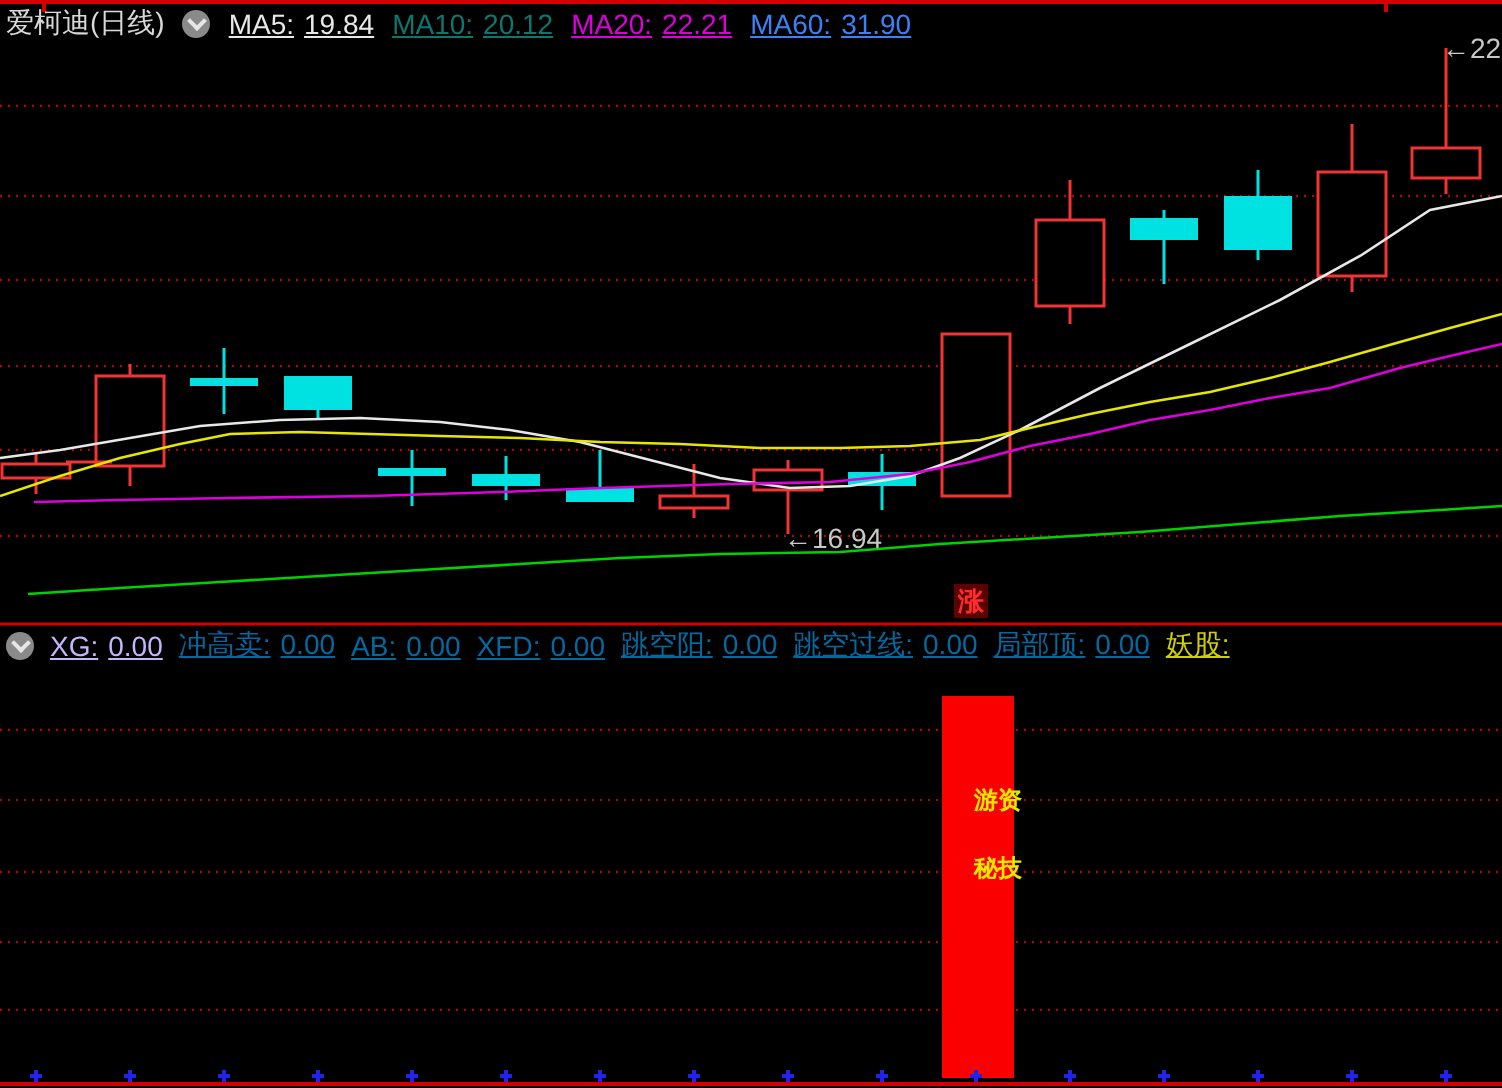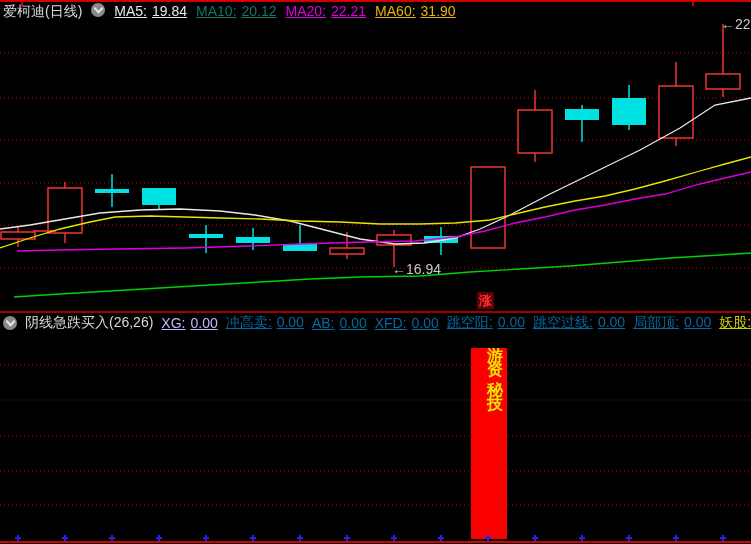--- a/index.html
+++ b/index.html
@@ -1,38 +1,38 @@
 <!DOCTYPE html>
 <html><head>
 <meta charset="utf-8">
 <style>
   html,body{margin:0;padding:0;background:#000;}
   #app{position:relative;width:751px;height:544px;background:#000;overflow:hidden;
        font-family:"Liberation Sans",sans-serif;}
   #chart-svg{position:absolute;left:0;top:0;}
-  .hdr{position:absolute;top:3px;left:3px;display:flex;align-items:flex-start;gap:9px;
+  .hdr{position:absolute;top:3px;left:3px;display:flex;align-items:center;gap:9px;
        font-size:14px;white-space:nowrap;z-index:5;}
   .p2hdr{position:absolute;top:314px;left:3px;display:flex;align-items:center;gap:8px;
        font-size:14px;white-space:nowrap;z-index:5;}
   .title{color:#d8d8d8;}
   .icon-circle{width:14px;height:14px;border-radius:50%;background:#8a8a8a;
        display:inline-flex;align-items:center;justify-content:center;flex:0 0 auto;}
   .icon-circle i{display:block;width:5px;height:5px;border-right:2px solid #e6e6e6;
        border-bottom:2px solid #e6e6e6;transform:rotate(45deg);margin-top:-3px;}
   .kv{display:inline-flex;gap:5px;text-decoration:underline;}
-  .ma5{color:#e8e8e8}.ma10{color:#0f766e}.ma20{color:#dd00dd}.ma60{color:#eab308}
+  .ma5{color:#e8e8e8}.ma10{color:#0f766e}.ma20{color:#dd00dd}.ma60{color:#3b82f6}
   .c-blue{color:#c4b5fd}.c-green{color:#0369a1}.c-yellow{color:#d0d000}
   .anno{position:absolute;color:#c8c8c8;font-size:14px;white-space:nowrap;z-index:4;}
   #anno-low{left:392px;top:261px;}
   #anno-high{left:721px;top:16px;}
   .rise-badge{position:absolute;left:477px;top:292px;width:17px;height:17px;
        background:#5c0202;color:#ff2e2e;font-size:13px;line-height:17px;text-align:center;
        font-weight:bold;z-index:4;}
-  .bar-label{position:absolute;width:28px;color:#e8e800;font-size:16px;font-weight:bold;
-       z-index:4;line-height:14px;}
+  .bar-label{position:absolute;width:28px;color:#e8e800;font-size:12px;font-weight:bold;
+       z-index:4;line-height:14px;margin-top:44px;}
   #bar-label-1{left:487px;top:349px;}
   #bar-label-2{left:487px;top:383px;}
 </style>
 </head>
 <body>
 
 <div id="app">
   <svg id="chart-svg" width="751" height="544" viewBox="0 0 751 544">
       <line x1="0" y1="53" x2="751" y2="53" stroke="#c40000" stroke-width="1" stroke-dasharray="1 3"></line>
       <line x1="0" y1="98" x2="751" y2="98" stroke="#c40000" stroke-width="1" stroke-dasharray="1 3"></line>
@@ -146,21 +146,20 @@
   </div>
 
   <div class="anno" id="anno-low">←16.94</div>
   <div class="anno" id="anno-high">←22</div>
   <div class="rise-badge">涨</div>
 
   <div class="p2hdr">
     <span class="icon-circle">
         <i></i>
       </span>
-    <span class="title">阴线急跌买入(26,26)</span>
     <span class="kv c-blue">
       <span>XG:</span>
       <span>0.00</span>
     </span>
     <span class="kv c-green">
       <span>冲高卖:</span>
       <span>0.00</span>
     </span>
     <span class="kv c-green">
       <span>AB:</span>

